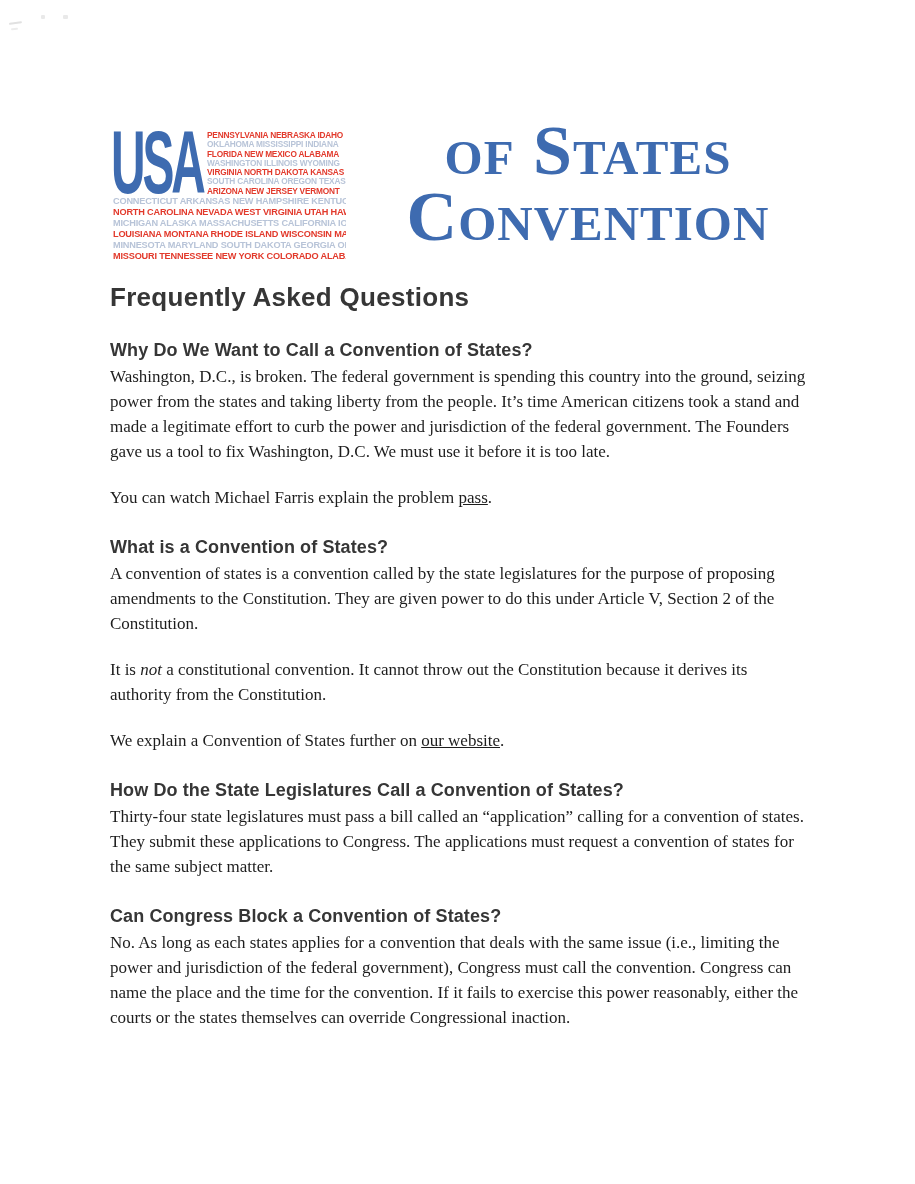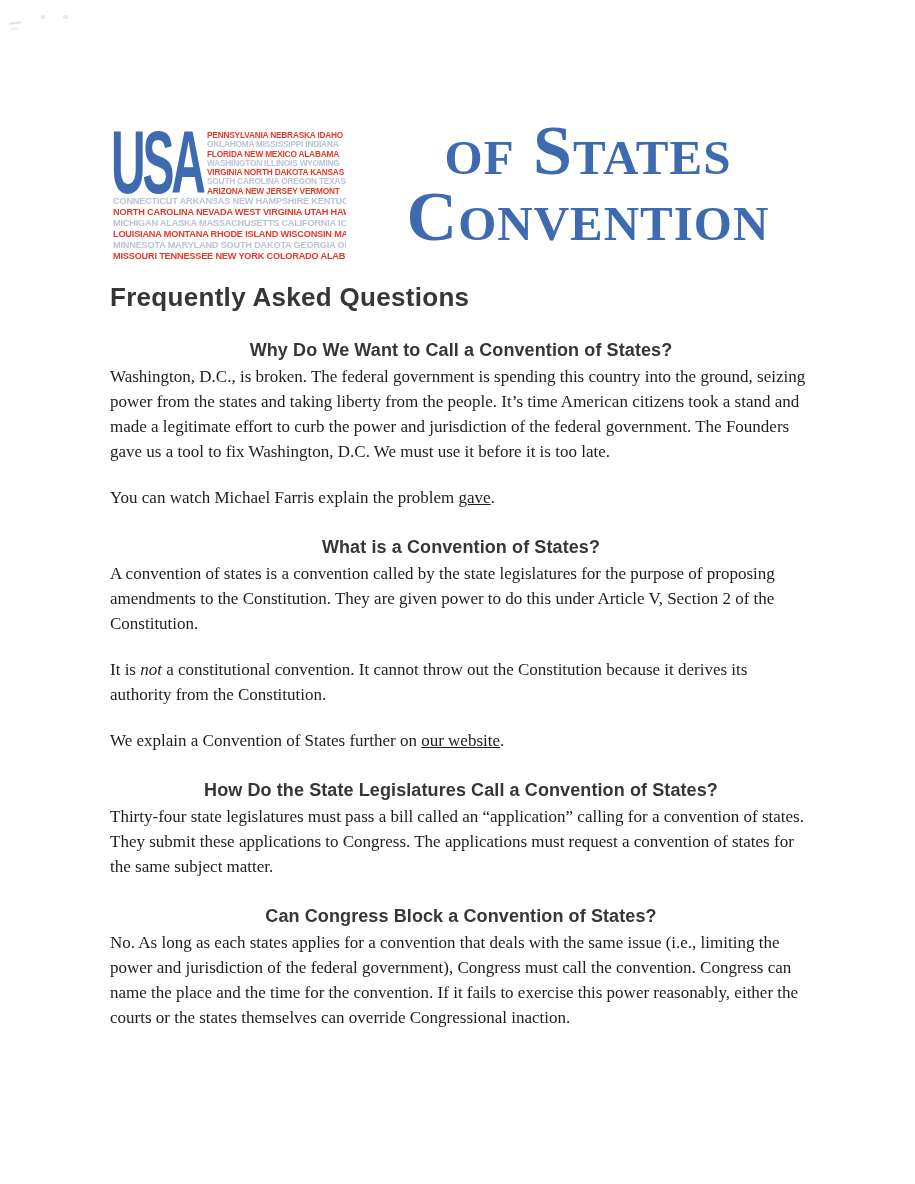--- a/index.html
+++ b/index.html
@@ -68,21 +68,20 @@
     letter-spacing:.3px;
     color:var(--head-ink);
     margin:19px 0 0 0;
   }
   h2{
     font-family:"Liberation Sans", sans-serif;
     font-size:18px;font-weight:bold;
     letter-spacing:.1px;
     color:var(--head-ink);
     margin:27px 0 3px 0;
-    text-align:center;
   }
   p{
     font-size:17px;line-height:25px;
     margin:0 0 21px 0;
     color:var(--ink);
   }
   p.tight{margin-bottom:0;}
   a.doc-link{color:inherit;text-decoration:underline;cursor:pointer;}
 </style>
 </head>
@@ -119,21 +118,21 @@
     <div>Convention</div>
   </div>
 </header>
 
 <main class="doc">
   <h1>Frequently Asked Questions</h1>
 
   <section>
     <h2>Why Do We Want to Call a Convention of States?</h2>
     <p>Washington, D.C., is broken. The federal government is spending this country into the ground, seizing power from the states and taking liberty from the people. It’s time American citizens took a stand and made a legitimate effort to curb the power and jurisdiction of the federal government. The Founders gave us a tool to fix Washington, D.C. We must use it before it is too late.</p>
-    <p class="tight"><span>You can watch Michael Farris explain the problem </span><a class="doc-link">gave</a><span>.</span></p>
+    <p class="tight"><span>You can watch Michael Farris explain the problem </span><a class="doc-link">pass</a><span>.</span></p>
   </section>
 
   <section>
     <h2>What is a Convention of States?</h2>
     <p>A convention of states is a convention called by the state legislatures for the purpose of proposing amendments to the Constitution. They are given power to do this under Article V, Section 2 of the Constitution.</p>
     <p><span>It is </span><em>not</em><span> a constitutional convention. It cannot throw out the Constitution because it derives its authority from the Constitution.</span></p>
     <p class="tight"><span>We explain a Convention of States further on </span><a class="doc-link">our website</a><span>.</span></p>
   </section>
 
   <section>

